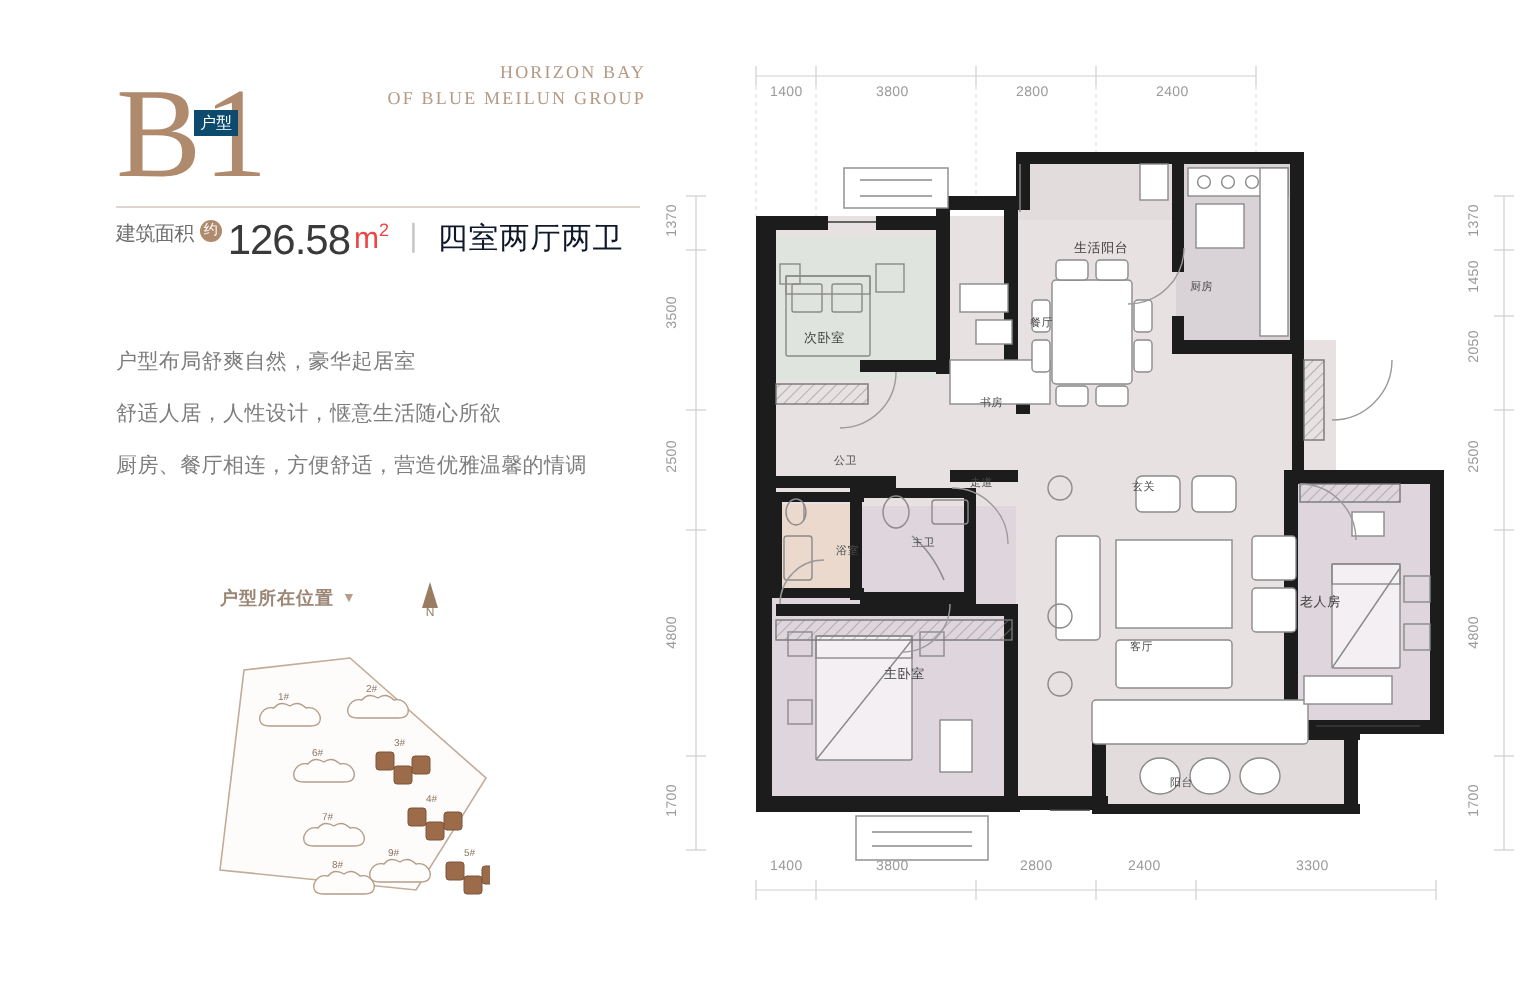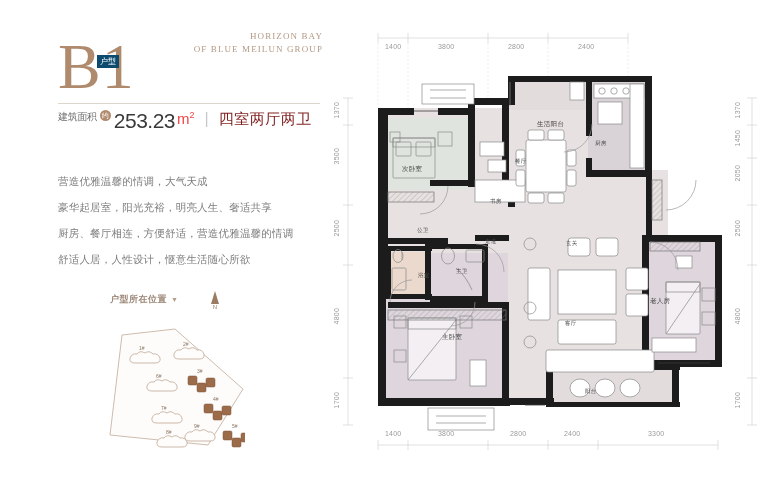--- a/index.html
+++ b/index.html
@@ -43,21 +43,21 @@
   #area-label { font-size: 10px; color: #6e6e6e; padding-bottom: 3px; letter-spacing: -0.3px; }
   #area-approx {
     display: inline-block; width: 11px; height: 11px; border-radius: 50%;
     background: #b08a6d; color: #fff; font-size: 7px; text-align: center;
     line-height: 11px; margin: 0 1px 3px 1px;
   }
   #area-value { font-size: 21px; color: #3a3a3a; letter-spacing: -0.5px; line-height: 22px; }
   #area-unit { font-size: 15px; color: #ef4444; padding-bottom: 1px; position: relative; }
   #area-sup { font-size: 9px; vertical-align: super; }
   #area-divider { color: #c8c8c8; font-size: 16px; padding: 0 8px 1px 8px; }
-  #area-rooms { font-size: 15px; color: #7f1d1d; letter-spacing: 0.5px; padding-bottom: 1px; }
+  #area-rooms { font-size: 15px; color: #0f172a; letter-spacing: 0.5px; padding-bottom: 1px; }
 
   #desc-block { position: absolute; left: 58px; top: 168px; width: 265px; }
   .desc-line { font-size: 10.5px; color: #7d7d7d; line-height: 26px; letter-spacing: 0.2px; }
 
   
   #loc-header { position: absolute; left: 110px; top: 293px; display: flex; align-items: center; }
   #loc-label { font-size: 9px; color: #9c8676; letter-spacing: 0.5px; font-weight: bold; }
   #loc-caret { font-size: 7px; color: #b59d8a; margin-left: 4px; }
   #compass { position: absolute; left: 208px; top: 291px; text-align: center; width: 14px; }
   #compass-needle { width: 0; height: 0; border-left: 4px solid transparent;
@@ -102,31 +102,30 @@
     <div id="brand-en">
       <div>HORIZON BAY</div>
       <div>OF BLUE MEILUN GROUP</div>
     </div>
 
     <div id="title-rule"></div>
 
     <div id="area-row">
       <span id="area-label">建筑面积</span>
       <span id="area-approx">约</span>
-      <span id="area-value">253.23</span>
+      <span id="area-value">126.58</span>
       <span id="area-unit"><span>m</span><span id="area-sup">2</span></span>
       <span id="area-divider">|</span>
       <span id="area-rooms">四室两厅两卫</span>
     </div>
 
     <div id="desc-block">
-      <div class="desc-line">营造优雅温馨的情调，大气天成</div>
-      <div class="desc-line">豪华起居室，阳光充裕，明亮人生、奢适共享</div>
+      <div class="desc-line">户型布局舒爽自然，豪华起居室</div>
+      <div class="desc-line">舒适人居，人性设计，惬意生活随心所欲</div>
       <div class="desc-line">厨房、餐厅相连，方便舒适，营造优雅温馨的情调</div>
-      <div class="desc-line">舒适人居，人性设计，惬意生活随心所欲</div>
     </div>
 
     <div id="loc-header">
       <span id="loc-label">户型所在位置</span>
       <span id="loc-caret">▼</span>
     </div>
 
     <div id="compass">
       <div id="compass-needle"></div>
       <div id="compass-n">N</div>

